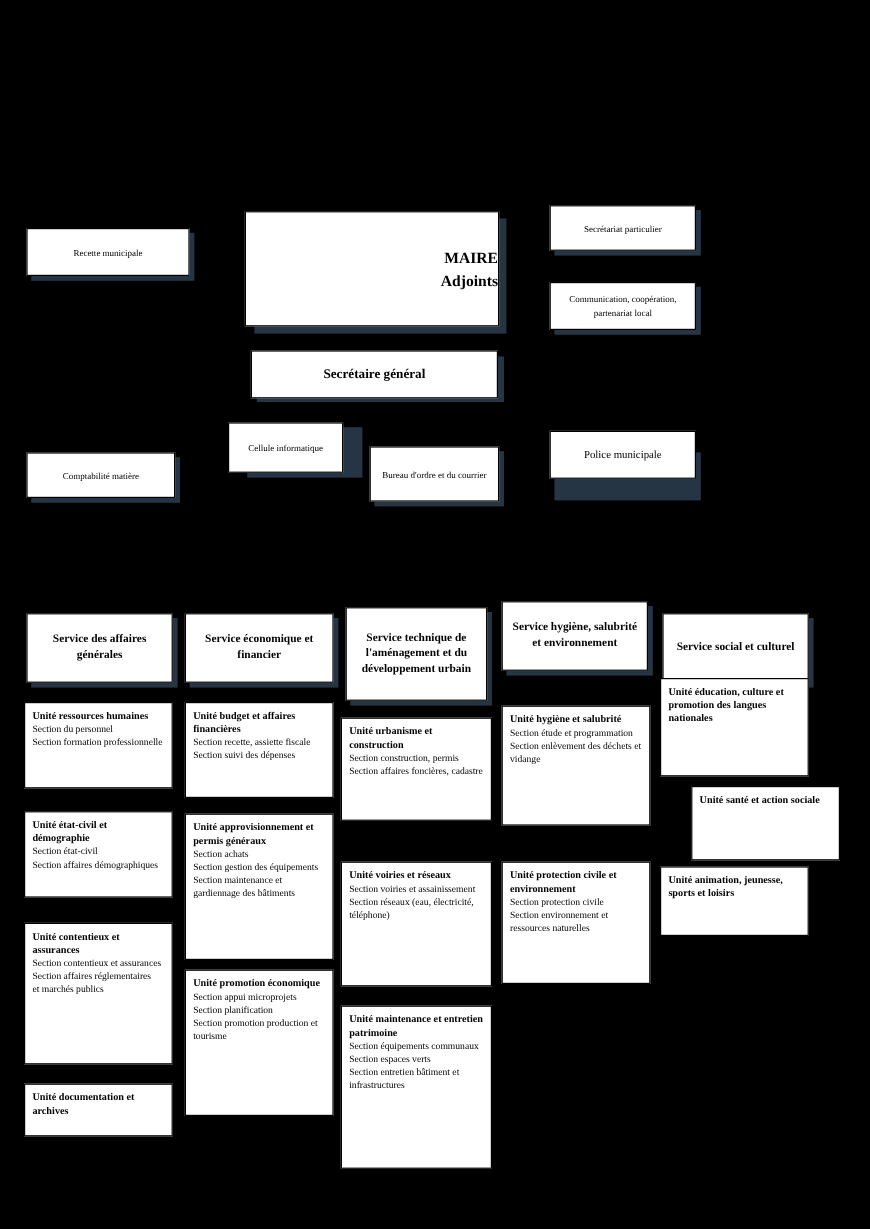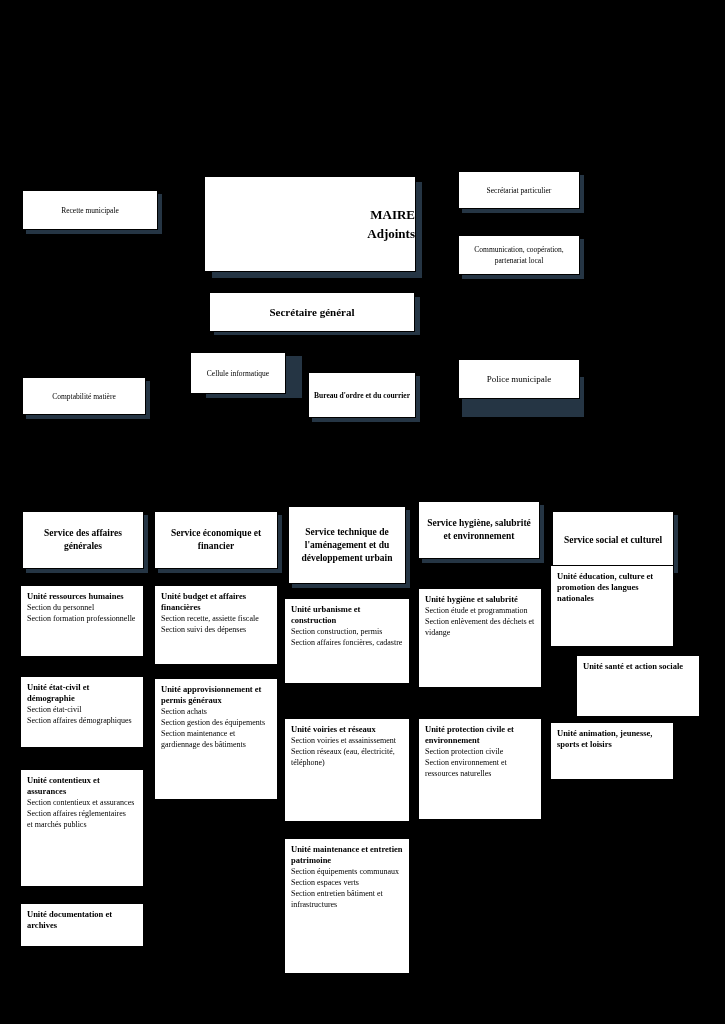--- a/index.html
+++ b/index.html
@@ -125,21 +125,21 @@
     <span class="small-txt" style="white-space:pre-line;">Communication, coopération,
 partenariat local</span>
   </div>
 
   <div class="shadow" style="left:206px; top:356px; width:96px; height:42px;"></div>
   <div class="box center-mid" style="left:190px; top:352px; width:96px; height:42px;">
     <span class="small-txt">Cellule informatique</span>
   </div>
 
   <div class="shadow" style="left:312px; top:376px; width:108px; height:46px;"></div>
-  <div class="box center-mid" style="left:308px; top:372px; width:108px; height:46px;font-weight:bold;">
+  <div class="box center-mid" style="left:308px; top:372px; width:108px; height:46px;">
     <span class="small-txt">Bureau d'ordre et du courrier</span>
   </div>
 
   <div class="shadow" style="left:462px; top:377px; width:122px; height:40px;"></div>
   <div class="box center-mid" style="left:458px; top:359px; width:122px; height:40px;align-items:center;">
     <span class="small-txt" style="font-size:9px;">Police municipale</span>
   </div>
 
   <div class="shadow" style="left:26px; top:515px; width:122px; height:58px;"></div>
   <div class="box center-mid" style="left:22px; top:511px; width:122px; height:58px; padding:0 4px;">
@@ -190,20 +190,26 @@
     <span class="unit-title">Unité budget et affaires financières</span>
     <span class="unit-sub">Section recette, assiette fiscale</span>
     <span class="unit-sub">Section suivi des dépenses</span>
   </div>
   <div class="box pad" style="left:154px; top:678px; width:124px; height:122px;">
     <span class="unit-title">Unité approvisionnement et permis généraux</span>
     <span class="unit-sub">Section achats</span>
     <span class="unit-sub">Section gestion des équipements</span>
     <span class="unit-sub">Section maintenance et gardiennage des bâtiments</span>
   </div>
+  <div class="box pad" style="left:154px; top:808px; width:124px; height:122px;">
+    <span class="unit-title">Unité promotion économique</span>
+    <span class="unit-sub">Section appui microprojets</span>
+    <span class="unit-sub">Section planification</span>
+    <span class="unit-sub">Section promotion production et tourisme</span>
+  </div>
 
   <div class="box pad" style="left:284px; top:598px; width:126px; height:86px;">
     <span class="unit-title">Unité urbanisme et construction</span>
     <span class="unit-sub">Section construction, permis</span>
     <span class="unit-sub">Section affaires foncières, cadastre</span>
   </div>
   <div class="box pad" style="left:284px; top:718px; width:126px; height:104px;">
     <span class="unit-title">Unité voiries et réseaux</span>
     <span class="unit-sub">Section voiries et assainissement</span>
     <span class="unit-sub">Section réseaux (eau, électricité, téléphone)</span>

